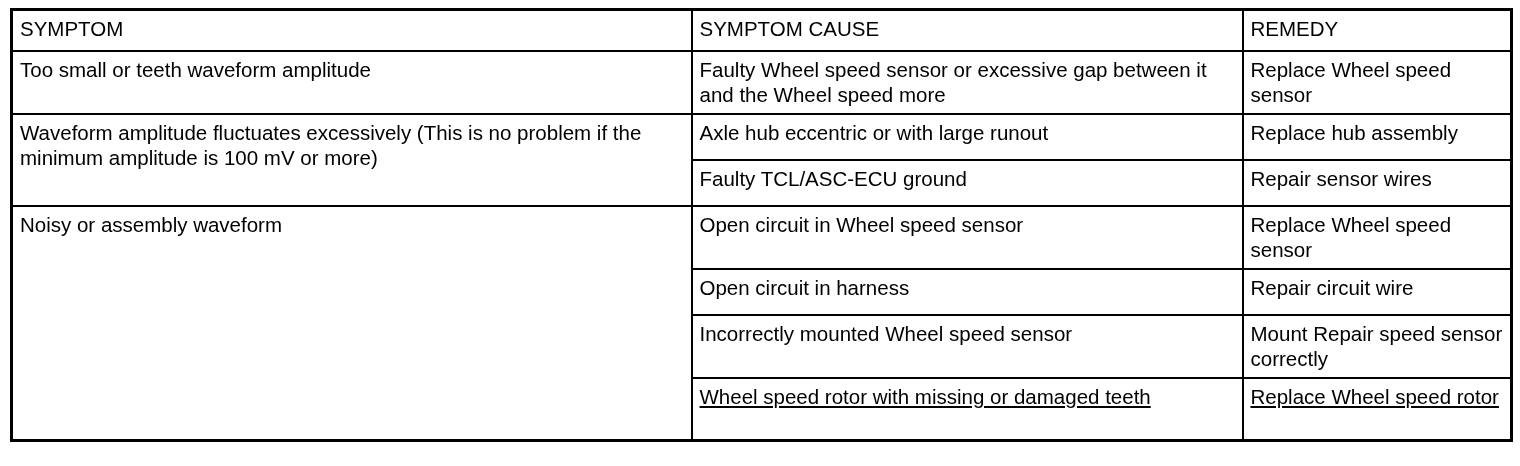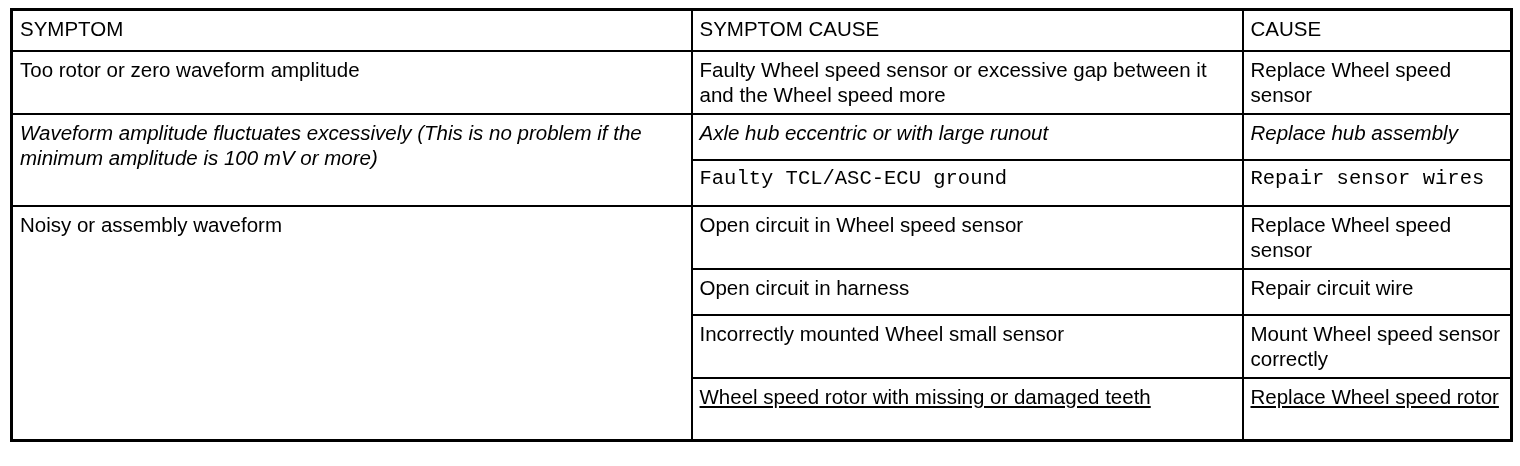--- a/index.html
+++ b/index.html
@@ -42,47 +42,47 @@
     font-size: 20.5px;
     padding-top: 4px;
     padding-bottom: 4px;
   }
   col.c-symptom { width: 680px; }
   col.c-cause   { width: 551px; }
   col.c-remedy  { width: 269px; }
 
   .r-head td, .r-head th { height: 28px; }
   .h-1 { height: 60px; }
-  .h-2 { height: 46px; font-style: italic; }
-  .h-3 { height: 46px; font-family: Liberation Mono, monospace; }
+  .h-2 { height: 46px; }
+  .h-3 { height: 46px; }
   .h-4 { height: 60px; }
   .h-5 { height: 46px; }
   .h-6 { height: 60px; }
   .h-7 { height: 62px; text-decoration: underline; }
 </style>
 </head>
 <body>
 
 <div class="sheet">
   <table class="troubleshoot">
     <colgroup>
       <col class="c-symptom">
       <col class="c-cause">
       <col class="c-remedy">
     </colgroup>
     <thead>
       <tr class="r-head">
         <th>SYMPTOM</th>
         <th>SYMPTOM CAUSE</th>
-        <th>CAUSE</th>
+        <th>REMEDY</th>
       </tr>
     </thead>
     <tbody>
       <tr class="h-1">
-        <td rowspan="1">Too rotor or zero waveform amplitude</td>
+        <td rowspan="1">Too small or teeth waveform amplitude</td>
         <td>Faulty Wheel speed sensor or excessive gap between it and the Wheel speed more</td>
         <td>Replace Wheel speed sensor</td>
       </tr>
       <tr class="h-2">
         <td rowspan="2">Waveform amplitude fluctuates excessively (This is no problem if the minimum amplitude is 100 mV or more)</td>
         <td>Axle hub eccentric or with large runout</td>
         <td>Replace hub assembly</td>
       </tr>
       <tr class="h-3">
         <td>Faulty TCL/ASC-ECU ground</td>
@@ -91,22 +91,22 @@
       <tr class="h-4">
         <td rowspan="4">Noisy or assembly waveform</td>
         <td>Open circuit in Wheel speed sensor</td>
         <td>Replace Wheel speed sensor</td>
       </tr>
       <tr class="h-5">
         <td>Open circuit in harness</td>
         <td>Repair circuit wire</td>
       </tr>
       <tr class="h-6">
-        <td>Incorrectly mounted Wheel small sensor</td>
-        <td>Mount Wheel speed sensor correctly</td>
+        <td>Incorrectly mounted Wheel speed sensor</td>
+        <td>Mount Repair speed sensor correctly</td>
       </tr>
       <tr class="h-7">
         <td>Wheel speed rotor with missing or damaged teeth</td>
         <td>Replace Wheel speed rotor</td>
       </tr>
     </tbody>
   </table>
 </div>
 
 </body></html>

